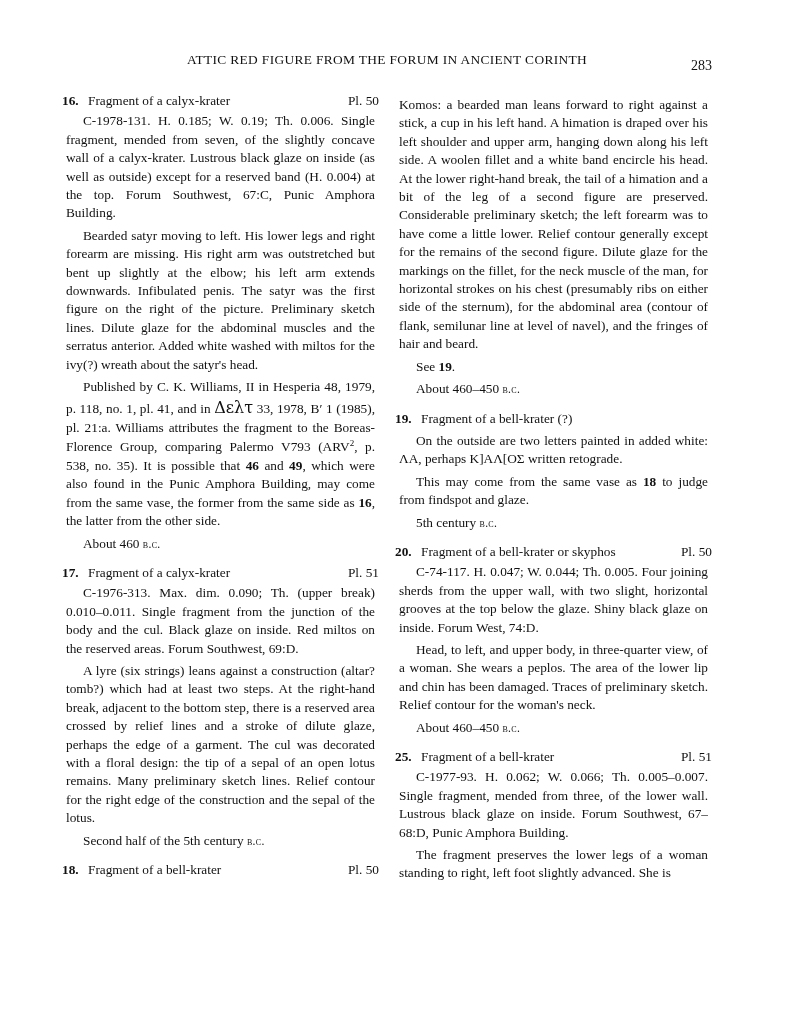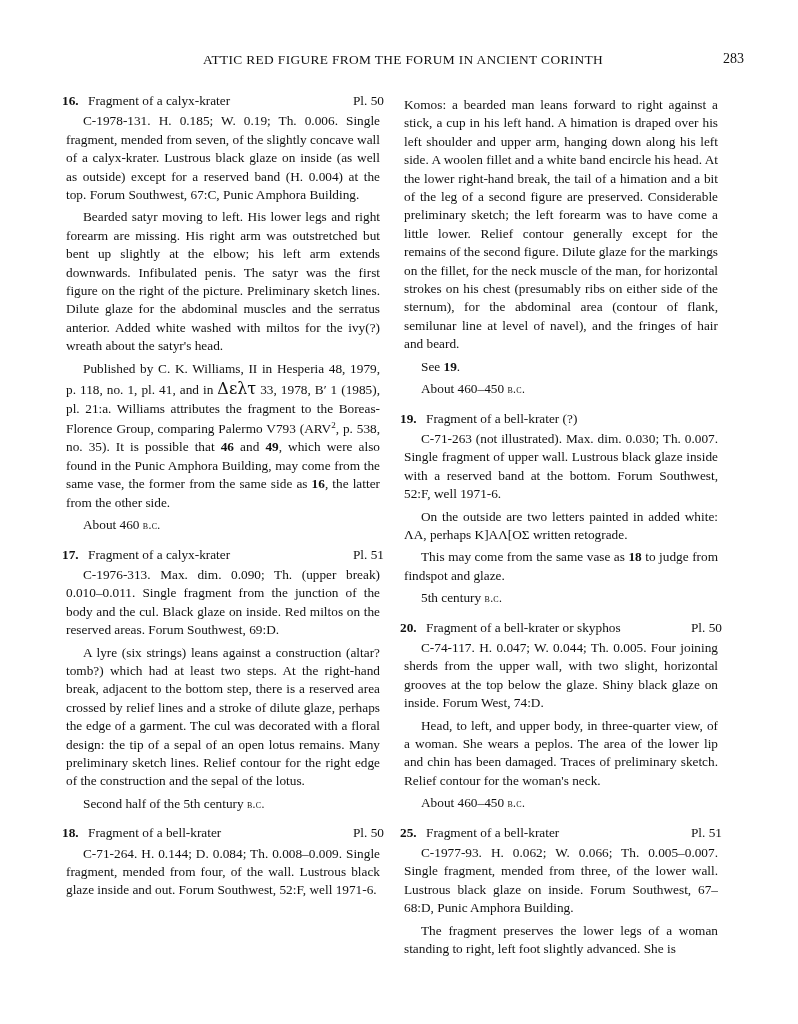--- a/index.html
+++ b/index.html
@@ -13,41 +13,41 @@
     font-family: "Liberation Serif", serif;
     color: #111111;
     position: relative;
     overflow: hidden;
   }
   .page {
     position: relative;
     width: 798px;
     height: 1024px;
     box-sizing: border-box;
-    padding: 52px 54px 30px 62px;
+    padding: 52px 86px 30px 62px;
   }
   .running-head {
     display: flex;
     align-items: baseline;
     justify-content: center;
     position: relative;
     height: 22px;
     margin-bottom: 18px;
   }
   .running-head .title {
     font-size: 13.4px;
     letter-spacing: 0.35px;
     font-variant: small-caps;
     text-transform: uppercase;
     font-family: "Liberation Serif", serif;
   }
   .running-head .folio {
     position: absolute;
     right: 0;
-    bottom: 7px;
+    bottom: 0;
     font-size: 14px;
   }
   .columns {
     display: flex;
     gap: 16px;
     align-items: flex-start;
   }
   .col {
     width: 322px;
     font-size: 13.3px;
@@ -140,36 +140,34 @@
       </div>
       <p class="desc">C-1976-313. Max. dim. 0.090; Th. (upper break) 0.010–0.011. Single fragment from the junction of the body and the cul. Black glaze on inside. Red miltos on the reserved areas. Forum Southwest, 69:D.</p>
       <p>A lyre (six strings) leans against a construction (altar? tomb?) which had at least two steps. At the right-hand break, adjacent to the bottom step, there is a reserved area crossed by relief lines and a stroke of dilute glaze, perhaps the edge of a garment. The cul was decorated with a floral design: the tip of a sepal of an open lotus remains. Many preliminary sketch lines. Relief contour for the right edge of the construction and the sepal of the lotus.</p>
       <p>Second half of the 5th century <span class="sc">b.c.</span></p>
 
       <div class="entry-head">
         <span class="entry-num">18.</span>
         <span class="entry-title">Fragment of a bell-krater</span>
         <span class="entry-plate">Pl. 50</span>
       </div>
-      <p class="desc">C-71-264. H. 0.144; D. 0.084; Th. 0.008–0.009. Single fragment, mended from four, of the wall. Lustrous black glaze inside and out. Forum Southwest, 52:F, well 1971-6.</p>
 
     </div>
 
     <div class="col">
 
       <p class="noindent">Komos: a bearded man leans forward to right against a stick, a cup in his left hand. A himation is draped over his left shoulder and upper arm, hanging down along his left side. A woolen fillet and a white band encircle his head. At the lower right-hand break, the tail of a himation and a bit of the leg of a second figure are preserved. Considerable preliminary sketch; the left forearm was to have come a little lower. Relief contour generally except for the remains of the second figure. Dilute glaze for the markings on the fillet, for the neck muscle of the man, for horizontal strokes on his chest (presumably ribs on either side of the sternum), for the abdominal area (contour of flank, semilunar line at level of navel), and the fringes of hair and beard.</p>
       <p>See <span class="bd">19</span>.</p>
       <p>About 460–450 <span class="sc">b.c.</span></p>
 
       <div class="entry-head">
         <span class="entry-num">19.</span>
         <span class="entry-title">Fragment of a bell-krater (?)</span>
         <span class="entry-plate"></span>
       </div>
-      <p class="desc">C-71-263 (not illustrated). Max. dim. 0.030; Th. 0.007. Single fragment of upper wall. Lustrous black glaze inside with a reserved band at the bottom. Forum Southwest, 52:F, well 1971-6.</p>
       <p>On the outside are two letters painted in added white: ΛΑ, perhaps Κ]ΑΛ[ΟΣ written retograde.</p>
       <p>This may come from the same vase as <span class="bd">18</span> to judge from findspot and glaze.</p>
       <p>5th century <span class="sc">b.c.</span></p>
 
       <div class="entry-head">
         <span class="entry-num">20.</span>
         <span class="entry-title">Fragment of a bell-krater or skyphos</span>
         <span class="entry-plate">Pl. 50</span>
       </div>
       <p class="desc">C-74-117. H. 0.047; W. 0.044; Th. 0.005. Four joining sherds from the upper wall, with two slight, horizontal grooves at the top below the glaze. Shiny black glaze on inside. Forum West, 74:D.</p>

